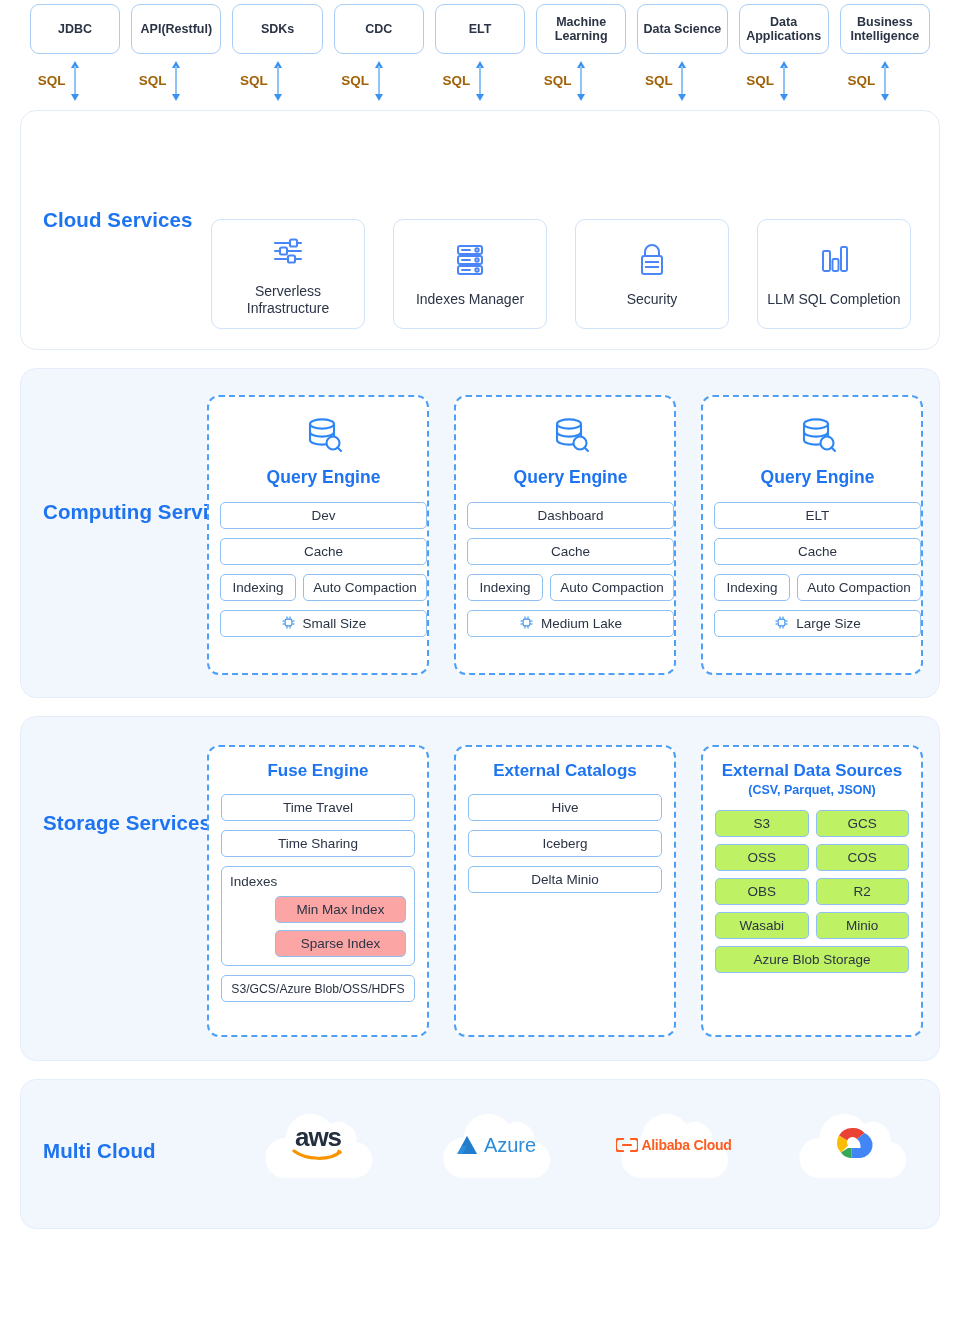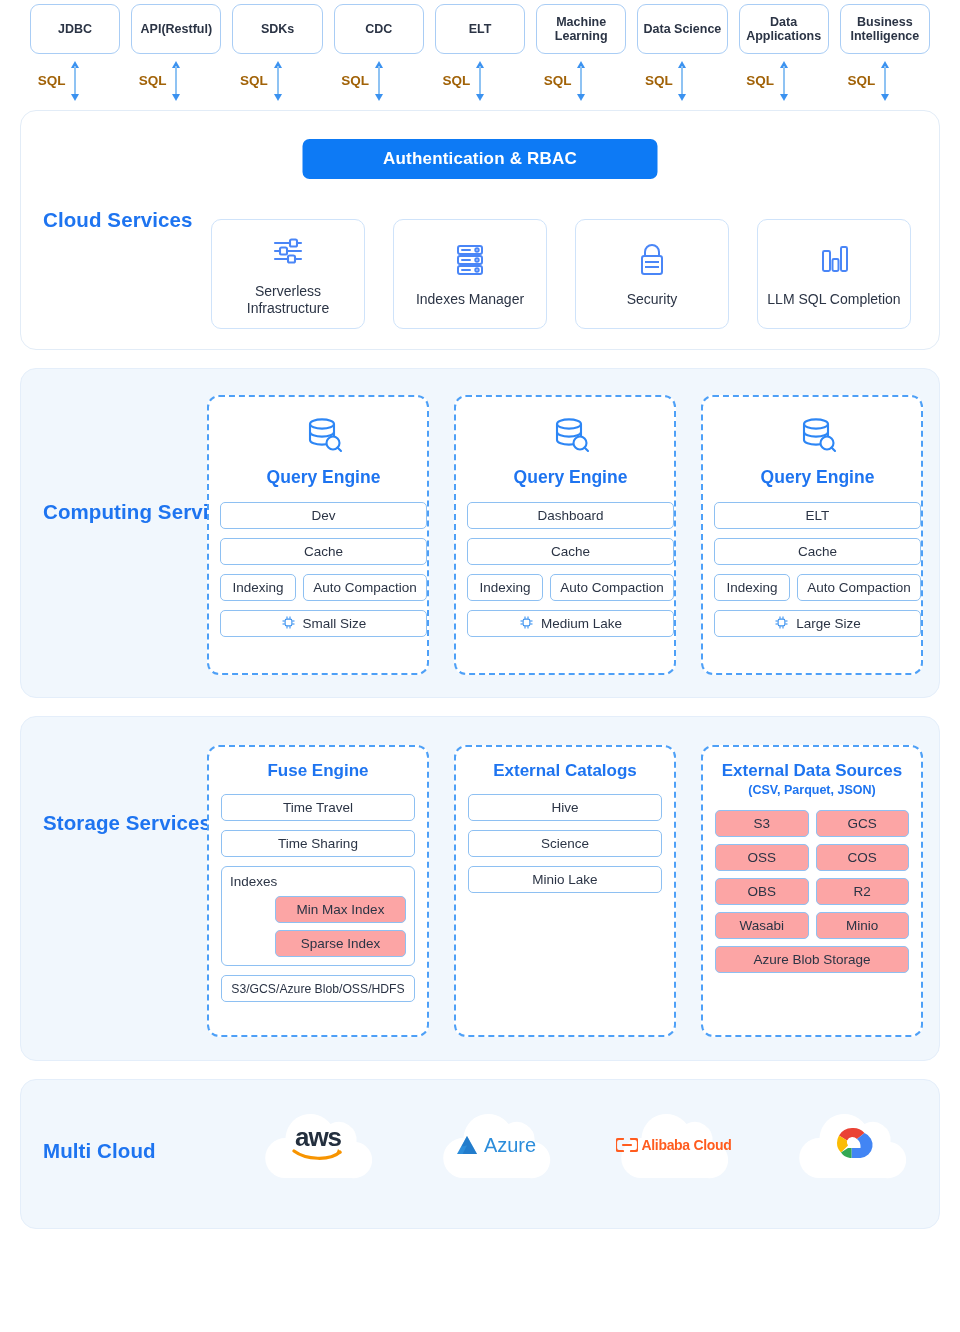--- a/index.html
+++ b/index.html
@@ -114,21 +114,21 @@
   .idx-sub {
     width: 131px; height: 27px; margin-left: auto; margin-bottom: 7px;
     border: 1.3px solid #8ec0f2; border-radius: 5px; background: #fca5a5;
     display: flex; align-items: center; justify-content: center;
     font-size: 13.5px; color: #2b3445;
   }
   .idx-sub:last-child { margin-bottom: 0; }
   .grid2 { display: flex; flex-wrap: wrap; gap: 7px; }
   .grid2 .cell {
     flex: 0 0 calc(50% - 3.5px); height: 27px;
-    border: 1.3px solid #8ec0f2; border-radius: 5px; background: #fca5a5;
+    border: 1.3px solid #8ec0f2; border-radius: 5px; background: #bef264;
     display: flex; align-items: center; justify-content: center;
     font-size: 13.5px; color: #2b3445; text-align: center;
   }
   .grid2 .cell.full { flex: 0 0 100%; }
   .tiny-text { font-size: 12.2px; }
 
   
   .panel.multicloud { height: 150px; margin-top: 18px; }
   .mc-logos { position: absolute; left: 236px; top: 20px; display: flex; gap: 56px; }
   .cloud-badge {
@@ -290,21 +290,20 @@
               <path d="M6 43 L10 36 L2 36 Z" fill="#3b92f0"></path>
             </svg>
         </span>
       </div>
     </div>
 
   </div>
 
   <div class="panel cloud">
     <div class="section-label" style="top:96px">Cloud Services</div>
-    <div class="auth-banner">Authentication &amp; RBAC</div>
 
     <div class="cloud-cards">
       <div class="cloud-card">
         <span>
           <svg width="40" height="40" viewBox="0 0 40 40" fill="none" stroke="#4a86f7" stroke-width="2.1" stroke-linecap="round">
             <line x1="7" y1="12" x2="33" y2="12"></line>
               <rect x="22" y="8.5" width="7" height="7" rx="1.6" fill="#fff" stroke="#4a86f7"></rect>
             <line x1="7" y1="20" x2="33" y2="20"></line>
               <rect x="12" y="16.5" width="7" height="7" rx="1.6" fill="#fff" stroke="#4a86f7"></rect>
             <line x1="7" y1="28" x2="33" y2="28"></line>
@@ -485,22 +484,22 @@
             <div class="idx-sub">Sparse Index</div>
           </div>
           <div class="row-box tiny-text">S3/GCS/Azure Blob/OSS/HDFS</div>
         </div>
       </div>
 
       <div class="st-card">
         <div class="st-title">External Catalogs</div>
         <div class="st-body">
           <div class="row-box">Hive</div>
-          <div class="row-box">Science</div>
-          <div class="row-box">Minio Lake</div>
+          <div class="row-box">Iceberg</div>
+          <div class="row-box">Delta Minio</div>
         </div>
       </div>
 
       <div class="st-card">
         <div class="st-title">External Data Sources</div>
         <div class="st-sub">(CSV, Parquet, JSON)</div>
         <div class="st-body grid2">
           <div class="cell">S3</div>
           <div class="cell">GCS</div>
           <div class="cell">OSS</div>

